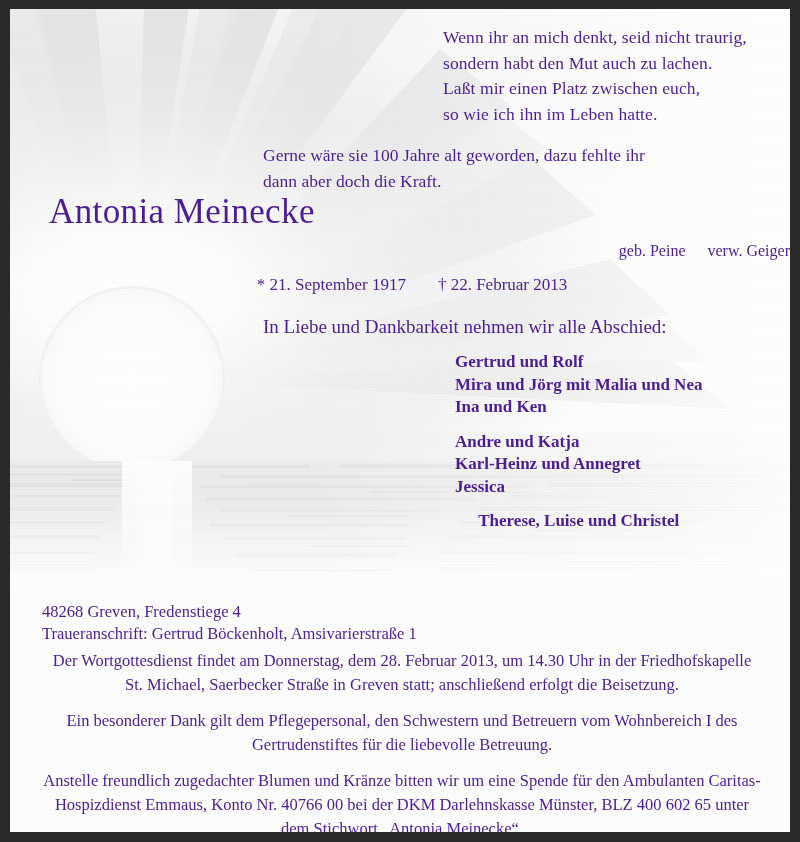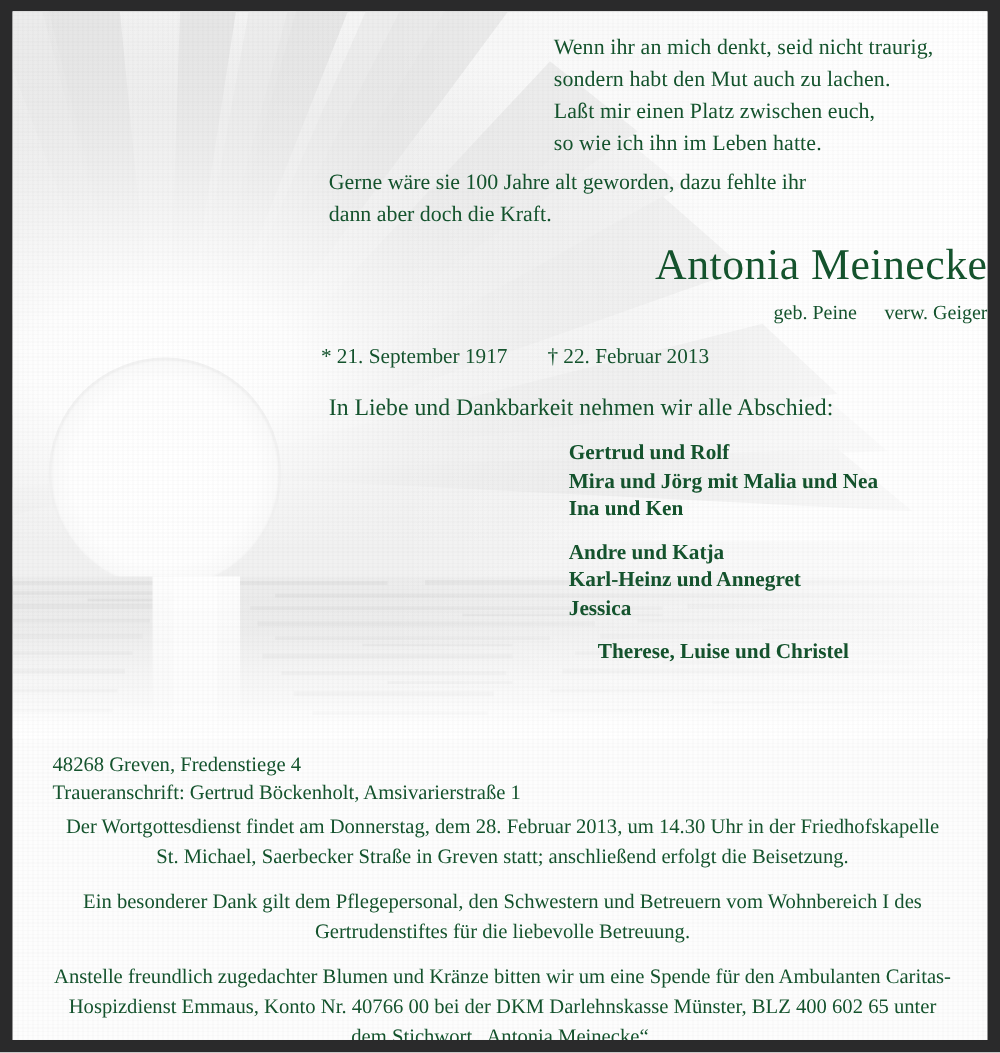--- a/index.html
+++ b/index.html
@@ -54,47 +54,47 @@
     height: 582px;
     z-index: 0;
   }
   .art svg { display: block; width: 100%; height: 100%; }
 
   
   .content {
     position: absolute;
     inset: 0;
     z-index: 5;
-    color: #14532d;
+    color: #4c1d95;
   }
 
   .poem {
     position: absolute;
     left: 433px;
     top: 16px;
     font-size: 17.5px;
     line-height: 25.5px;
     letter-spacing: 0.1px;
   }
 
   .wish {
     position: absolute;
     left: 253px;
-    top: 123px;
+    top: 133px;
     font-size: 17.5px;
     line-height: 26px;
   }
 
   .name {
     position: absolute;
     left: 0;
     right: 0;
     top: 183px;
-    text-align: right;
-    padding-left: 24px;
+    text-align: left;
+    padding-left: 39px;
     font-size: 35px;
     line-height: 40px;
     letter-spacing: 0.4px;
   }
 
   .alt-names {
     position: absolute;
     left: 0;
     right: 0;
     top: 231px;

